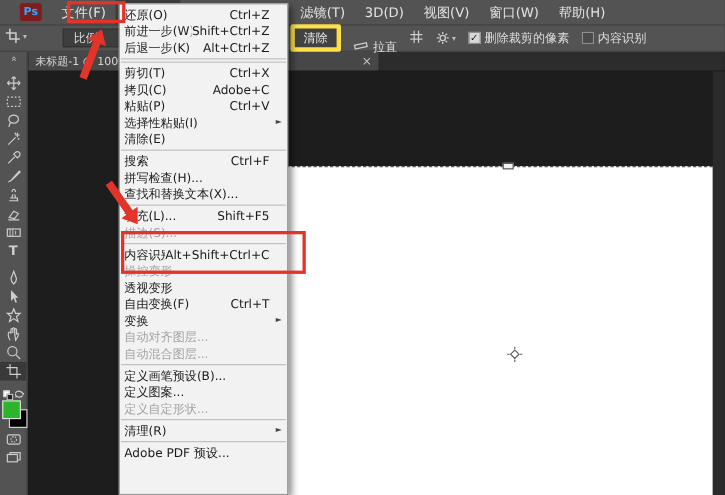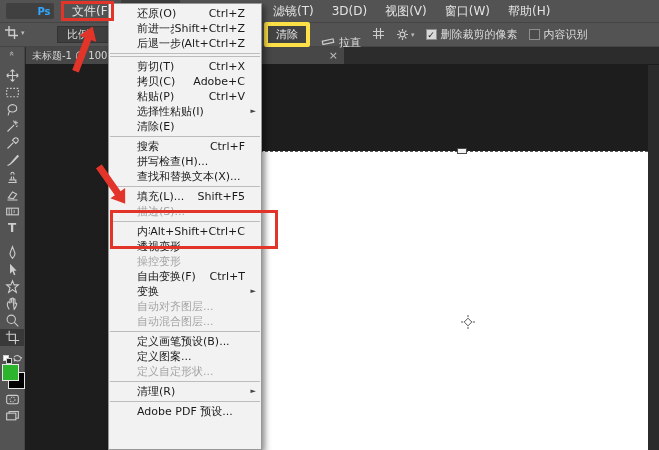--- a/index.html
+++ b/index.html
@@ -1,22 +1,22 @@
 <!DOCTYPE html>
 <html><head>
 <meta charset="utf-8">
 <style>
   html,body{margin:0;padding:0;background:#111;}
   .app{position:relative;width:659px;height:450px;overflow:hidden;background:#1d1d1d;
        font-family:"DejaVu Sans","Liberation Sans",sans-serif;-webkit-font-smoothing:antialiased;}
   
   .menubar{position:absolute;top:0;left:0;right:0;height:22px;background:#535353;
            border-bottom:1px solid #454545;display:flex;align-items:center;color:#e3e3e3;font-size:12px;z-index:5;}
-  .pslogo{width:20px;height:16px;margin:0 9px 0 6px;background:#404040;color:#31a8ff;font-size:10px;font-weight:bold;
-          display:flex;align-items:center;justify-content:center;border-radius:2px;padding-left:28px;}
+  .pslogo{width:20px;height:16px;margin:0 9px 0 18px;background:#7f1d1d;color:#31a8ff;font-size:10px;font-weight:bold;
+          display:flex;align-items:center;justify-content:center;border-radius:2px;}
   .mitem{padding:0 9px;line-height:22px;white-space:nowrap;cursor:default;}
   .mitem.pressed{background:#3e3e3e;}
   .menubar-right{position:absolute;left:264px;top:0;display:flex;}
   
   .optionsbar{position:absolute;top:23px;left:0;right:0;height:23px;background:#535353;
               border-bottom:1px solid #454545;color:#dddddd;font-size:11px;z-index:5;}
   .cropchip{position:absolute;left:5px;top:3px;display:flex;align-items:center;gap:2px;color:#ccc;}
   .chev{font-size:7px;color:#bbb;}
   .ratiobox{position:absolute;left:57px;top:3px;width:72px;height:15px;background:#3e3e3e;border:1px solid #333;
             color:#ddd;font-size:11px;line-height:15px;padding-left:9px;}
@@ -50,21 +50,21 @@
   
   .canvas{position:absolute;top:65px;left:25px;right:0;bottom:0;background:#1d1d1d;z-index:1;}
   .rightstrip{position:absolute;right:0;top:0;width:11px;bottom:0;background:#2b2b2b;}
   .doc{position:absolute;left:125px;top:86px;right:11px;bottom:0;background:#ffffff;border-top:1px dashed #5a5a5a;}
   .crop-handle{position:absolute;left:432px;top:83px;width:10px;height:6px;background:#f2f2f2;border:1px solid #4a4a4a;box-sizing:border-box;}
   .center-marker{position:absolute;left:436px;top:250px;}
   
   .editmenu{position:absolute;left:108px;top:3px;width:154px;bottom:0;background:#f2f2f2;border:1px solid #979797;
             box-shadow:3px 3px 6px rgba(0,0,0,.45);box-sizing:border-box;padding-top:2px;overflow:hidden;z-index:50;
             font-size:11px;color:#1a1a1a;}
-  .menu-item{display:flex;align-items:flex-start;height:15px;line-height:15px;padding:0 5px 0 28px;white-space:nowrap;}
+  .menu-item{display:flex;align-items:flex-start;height:15px;line-height:15px;padding:0 5px 0 4px;white-space:nowrap;}
   .menu-item .lbl{flex:1;overflow:hidden;}
   .menu-item .sc{font-size:11px;margin-right:2px;}
   .menu-item .arr{width:9px;text-align:right;font-size:7px;color:#444;}
   .menu-item.disabled{color:#a3a3a3;}
   .menu-item.disabled .arr{color:#a3a3a3;}
   .msep{height:1px;background:#bcbcbc;margin:2px 1px;}
   
   .anno{position:absolute;z-index:100;pointer-events:none;}
   .redbox{border:3px solid #e3342a;box-sizing:border-box;}
   .rb-edit{left:61px;top:1px;width:53px;height:20px;}
@@ -336,28 +336,28 @@
         <span class="sc"></span>
         <span class="arr"></span>
       </div>
     <div class="msep"></div>
       <div class="menu-item">
         <span class="lbl">内容识别缩放</span>
         <span class="sc">Alt+Shift+Ctrl+C</span>
         <span class="arr"></span>
       </div>
 
-      <div class="menu-item">
-        <span class="lbl">透视变形</span>
-        <span class="sc"></span>
-        <span class="arr"></span>
-      </div>
-
       <div class="menu-item disabled">
         <span class="lbl">操控变形</span>
+        <span class="sc"></span>
+        <span class="arr"></span>
+      </div>
+
+      <div class="menu-item">
+        <span class="lbl">透视变形</span>
         <span class="sc"></span>
         <span class="arr"></span>
       </div>
 
       <div class="menu-item">
         <span class="lbl">自由变换(F)</span>
         <span class="sc">Ctrl+T</span>
         <span class="arr"></span>
       </div>
 

